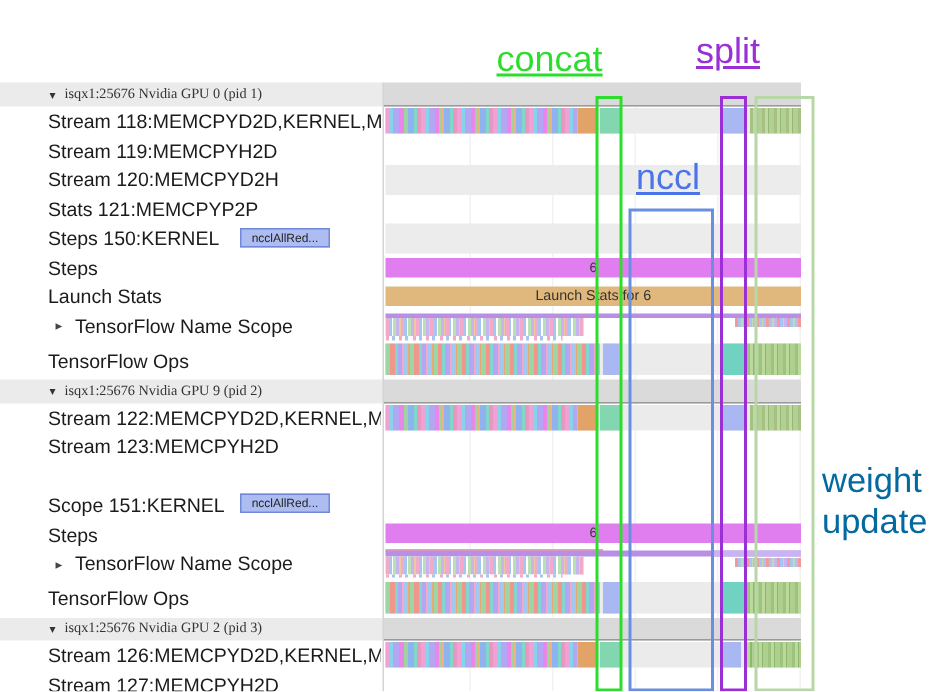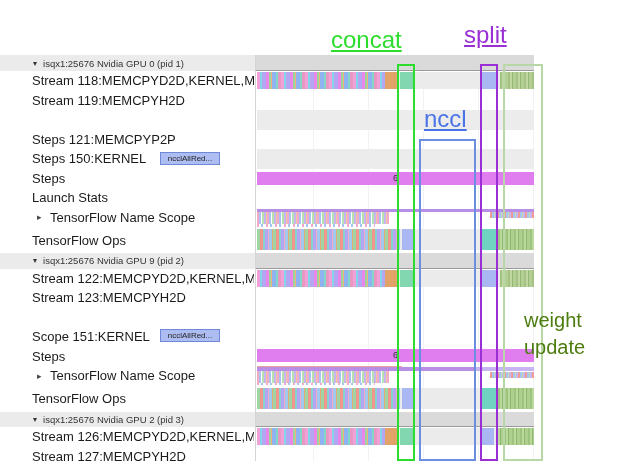--- a/index.html
+++ b/index.html
@@ -16,21 +16,21 @@
             font-size:9px;color:#444;}
   .grayband{position:absolute;left:257px;top:0;width:277px;height:100%;background:#ececec;}
 
   
   .sheader{position:absolute;left:0;width:622px;height:16px;}
   .sheader .lpart{position:absolute;left:0;top:0;width:256px;height:100%;background:#ebebeb;
                   display:flex;align-items:center;}
   .sheader .rpart{position:absolute;left:256px;top:0;width:278px;height:100%;background:#dadada;
                   border-bottom:1px solid #9a9a9a;box-sizing:border-box;}
   .sheader .tri{margin-left:33px;font-size:8px;color:#333;}
-  .sheader .htxt{margin-left:6px;font-size:9.5px;color:#333;white-space:nowrap;}
+  .sheader .htxt{margin-left:6px;font-size:9.5px;color:#333;white-space:nowrap;font-family:Liberation Serif, serif;}
 
   .divider{position:absolute;left:255px;top:55px;width:1px;height:406px;background:#d4d4d4;}
 
   
   .lane{position:absolute;left:257px;top:1px;width:277px;height:17px;background:#ebebeb;}
   .lane-tall{top:2px;height:21px;}
   .seg{position:absolute;top:0;height:100%;}
   .stripes-kernel{background:repeating-linear-gradient(90deg,#f0a2d8 0 3px,#86d4e8 3px 5px,
       #b3a6f2 5px 9px,#ea86ea 9px 12px,#9ed49e 12px 14px,#f0b27c 14px 15px,#8fb3f0 15px 19px,
       #7fd8c8 19px 21px,#e898c0 21px 24px);}
@@ -101,39 +101,41 @@
       <div class="seg stripes-olive" style="left:243px;width:34px"></div>
     </div>
   </div>
 
   <div class="row" style="top:90.5px">
     <div class="rlabel">Stream 119:MEMCPYH2D</div>
   </div>
 
   <div class="row" style="top:110px">
     <div class="grayband"></div>
+    <div class="rlabel">Stream 120:MEMCPYD2H</div>
   </div>
 
   <div class="row" style="top:129.5px">
-    <div class="rlabel">Steps 121:MEMCPYP2P</div>
+    <div class="rlabel">Stats 121:MEMCPYP2P</div>
   </div>
 
   <div class="row" style="top:149px">
     <div class="grayband"></div>
     <div class="rlabel">Steps 150:KERNEL</div>
     <div class="ncclbar" style="top:3px">ncclAllRed...</div>
   </div>
 
   <div class="row" style="top:168.5px">
     <div class="rlabel">Steps</div>
     <div class="stepsbar" style="top:3px">6</div>
   </div>
 
   <div class="row" style="top:188px">
     <div class="rlabel">Launch Stats</div>
+    <div class="launchbar">Launch Stats for 6</div>
   </div>
 
   <div class="row" style="top:207.5px">
     <span class="expander">▸</span>
     <div class="rlabel rlabel-indent">TensorFlow Name Scope</div>
     <div class="tfns-cap"></div>
     <div class="tfns-ticks"></div>
     <div class="tfns-drip"></div>
     <div class="tfns-rticks"></div>
   </div>
@@ -229,18 +231,18 @@
   <div class="divider"></div>
 
   <div class="ann-rect" style="left:397px;top:64px;width:18px;height:397px;border:2px solid #2ddd2d"></div>
   <div class="ann-rect" style="left:480px;top:64px;width:18px;height:397px;border:2px solid #9a2fd6"></div>
   <div class="ann-rect" style="left:503px;top:64px;width:40px;height:397px;border:2px solid #b7d8a6"></div>
   <div class="ann-rect" style="left:419px;top:139px;width:57px;height:322px;border:2px solid #6b8fe0"></div>
 
   <div class="ann-text" style="left:331px;top:26px;color:#2ddd2d">concat</div>
   <div class="ann-text" style="left:424px;top:105px;color:#4a74e8">nccl</div>
   <div class="ann-text" style="left:464px;top:21px;color:#9a2fd6">split</div>
-  <div style="position:absolute;left:524px;top:307px;color:#4d7c0f;font-size:20px;line-height:27px">
+  <div style="position:absolute;left:548px;top:307px;color:#0369a1;font-size:23px;line-height:27px">
     <div>weight</div>
     <div>update</div>
   </div>
 
 </div>
 
 </body></html>

